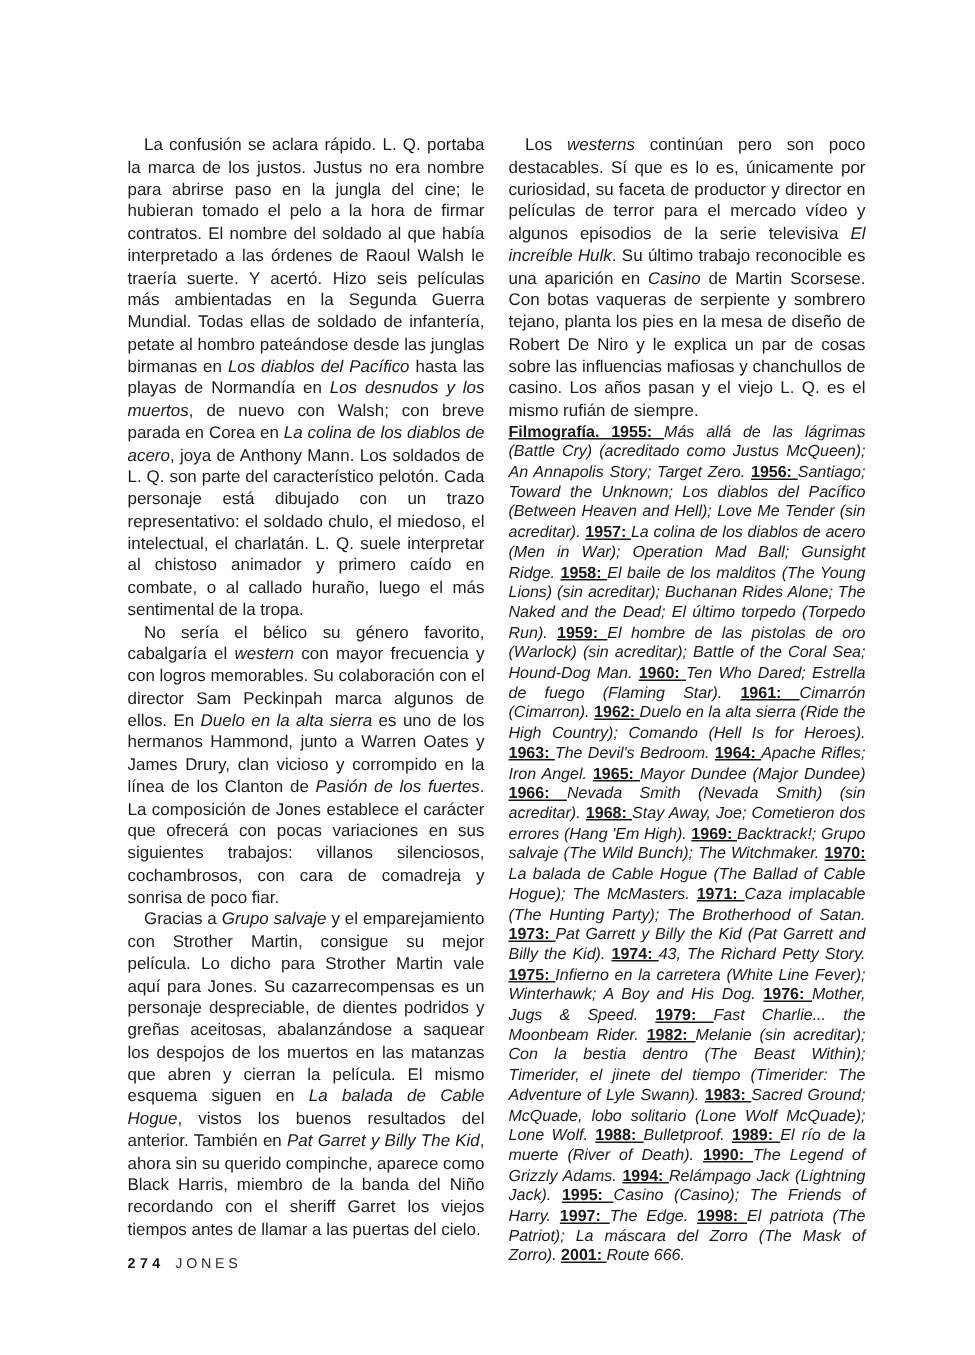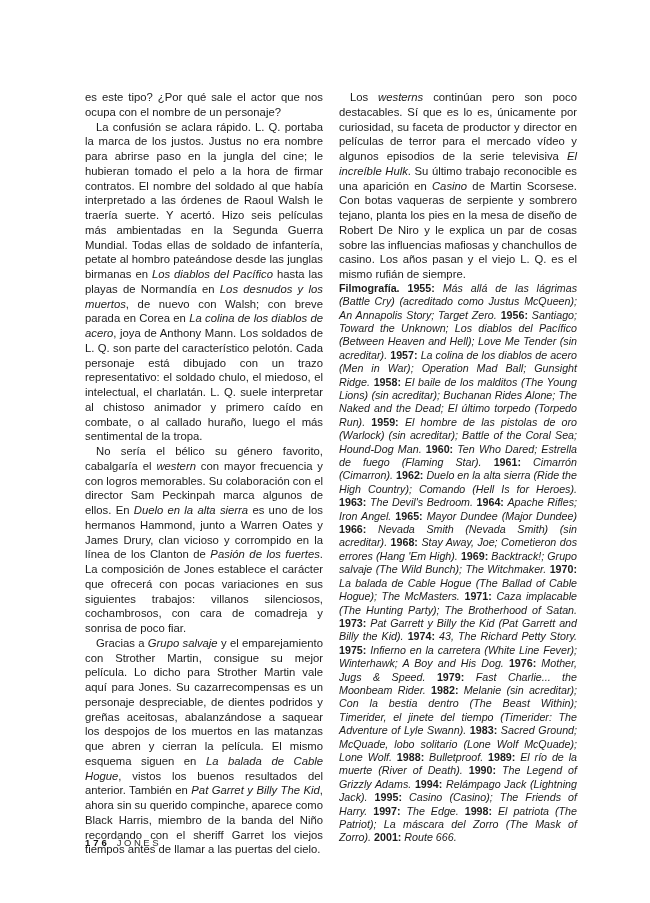--- a/index.html
+++ b/index.html
@@ -34,21 +34,21 @@
     margin: 0;
     font-size: 10.7px;
     line-height: 13.4px;
     text-align: justify;
     font-style: italic;
     hyphens: auto;
     -webkit-hyphens: auto;
   }
   .seg-italic { font-style: italic; }
   .seg-bold { font-weight: 700; font-style: normal; }
-  .filmography .seg-bold { font-style: normal; font-weight: 700; }
+  .filmography .seg-bold { font-style: normal; font-weight: 700; text-decoration: underline; }
   .footer {
     position: absolute;
     left: 85px;
     top: 837px;
     font-size: 9.5px;
   }
   .footer .num {
     font-weight: 700;
     letter-spacing: 3px;
     color: #111;
@@ -60,26 +60,25 @@
     color: #2e2e2e;
     margin-top: 27px;
   }
 </style>
 </head>
 <body>
 
 <div class="page">
   <div class="columns">
     <div class="column" id="col-left">
-        <p class="body"><span class="seg-normal">es este tipo? ¿Por qué sale el actor que nos ocupa con el nombre de un personaje?</span></p>
         <p class="body indent"><span class="seg-normal">La confusión se aclara rápido. L. Q. portaba la marca de los justos. Justus no era nombre para abrirse paso en la jungla del cine; le hubieran tomado el pelo a la hora de firmar contratos. El nombre del soldado al que había interpretado a las órdenes de Raoul Walsh le traería suerte. Y acertó. Hizo seis películas más ambientadas en la Segunda Guerra Mundial. Todas ellas de soldado de infantería, petate al hombro pateándose desde las junglas birmanas en </span><span class="seg-italic">Los diablos del Pacífico</span><span class="seg-normal"> hasta las playas de Normandía en </span><span class="seg-italic">Los desnudos y los muertos</span><span class="seg-normal">, de nuevo con Walsh; con breve parada en Corea en </span><span class="seg-italic">La colina de los diablos de acero</span><span class="seg-normal">, joya de Anthony Mann. Los soldados de L. Q. son parte del característico pelotón. Cada personaje está dibujado con un trazo representativo: el soldado chulo, el miedoso, el intelectual, el charlatán. L. Q. suele interpretar al chistoso animador y primero caído en combate, o al callado huraño, luego el más sentimental de la tropa.</span></p>
         <p class="body indent"><span class="seg-normal">No sería el bélico su género favorito, cabalgaría el </span><span class="seg-italic">western</span><span class="seg-normal"> con mayor frecuencia y con logros memorables. Su colaboración con el director Sam Peckinpah marca algunos de ellos. En </span><span class="seg-italic">Duelo en la alta sierra</span><span class="seg-normal"> es uno de los hermanos Hammond, junto a Warren Oates y James Drury, clan vicioso y corrompido en la línea de los Clanton de </span><span class="seg-italic">Pasión de los fuertes</span><span class="seg-normal">. La composición de Jones establece el carácter que ofrecerá con pocas variaciones en sus siguientes trabajos: villanos silenciosos, cochambrosos, con cara de comadreja y sonrisa de poco fiar.</span></p>
         <p class="body indent"><span class="seg-normal">Gracias a </span><span class="seg-italic">Grupo salvaje</span><span class="seg-normal"> y el emparejamiento con Strother Martin, consigue su mejor película. Lo dicho para Strother Martin vale aquí para Jones. Su cazarrecompensas es un personaje despreciable, de dientes podridos y greñas aceitosas, abalanzándose a saquear los despojos de los muertos en las matanzas que abren y cierran la película. El mismo esquema siguen en </span><span class="seg-italic">La balada de Cable Hogue</span><span class="seg-normal">, vistos los buenos resultados del anterior. También en </span><span class="seg-italic">Pat Garret y Billy The Kid</span><span class="seg-normal">, ahora sin su querido compinche, aparece como Black Harris, miembro de la banda del Niño recordando con el sheriff Garret los viejos tiempos antes de llamar a las puertas del cielo.</span></p>
       </div>
     <div class="column" id="col-right">
         <p class="body indent"><span class="seg-normal">Los </span><span class="seg-italic">westerns</span><span class="seg-normal"> continúan pero son poco destacables. Sí que es lo es, únicamente por curiosidad, su faceta de productor y director en películas de terror para el mercado vídeo y algunos episodios de la serie televisiva </span><span class="seg-italic">El increíble Hulk</span><span class="seg-normal">. Su último trabajo reconocible es una aparición en </span><span class="seg-italic">Casino</span><span class="seg-normal"> de Martin Scorsese. Con botas vaqueras de serpiente y sombrero tejano, planta los pies en la mesa de diseño de Robert De Niro y le explica un par de cosas sobre las influencias mafiosas y chanchullos de casino. Los años pasan y el viejo L. Q. es el mismo rufián de siempre.</span></p>
         <p class="filmography"><span class="seg-bold">Filmografía. </span><span class="seg-bold">1955: </span><span class="seg-italic">Más allá de las lágrimas (Battle Cry) (acreditado como Justus McQueen); An Annapolis Story; Target Zero. </span><span class="seg-bold">1956: </span><span class="seg-italic">Santiago; Toward the Unknown; Los diablos del Pacífico (Between Heaven and Hell); Love Me Tender (sin acreditar). </span><span class="seg-bold">1957: </span><span class="seg-italic">La colina de los diablos de acero (Men in War); Operation Mad Ball; Gunsight Ridge. </span><span class="seg-bold">1958: </span><span class="seg-italic">El baile de los malditos (The Young Lions) (sin acreditar); Buchanan Rides Alone; The Naked and the Dead; El último torpedo (Torpedo Run). </span><span class="seg-bold">1959: </span><span class="seg-italic">El hombre de las pistolas de oro (Warlock) (sin acreditar); Battle of the Coral Sea; Hound-Dog Man. </span><span class="seg-bold">1960: </span><span class="seg-italic">Ten Who Dared; Estrella de fuego (Flaming Star). </span><span class="seg-bold">1961: </span><span class="seg-italic">Cimarrón (Cimarron). </span><span class="seg-bold">1962: </span><span class="seg-italic">Duelo en la alta sierra (Ride the High Country); Comando (Hell Is for Heroes). </span><span class="seg-bold">1963: </span><span class="seg-italic">The Devil's Bedroom. </span><span class="seg-bold">1964: </span><span class="seg-italic">Apache Rifles; Iron Angel. </span><span class="seg-bold">1965: </span><span class="seg-italic">Mayor Dundee (Major Dundee) </span><span class="seg-bold">1966: </span><span class="seg-italic">Nevada Smith (Nevada Smith) (sin acreditar). </span><span class="seg-bold">1968: </span><span class="seg-italic">Stay Away, Joe; Cometieron dos errores (Hang 'Em High). </span><span class="seg-bold">1969: </span><span class="seg-italic">Backtrack!; Grupo salvaje (The Wild Bunch); The Witchmaker. </span><span class="seg-bold">1970: </span><span class="seg-italic">La balada de Cable Hogue (The Ballad of Cable Hogue); The McMasters. </span><span class="seg-bold">1971: </span><span class="seg-italic">Caza implacable (The Hunting Party); The Brotherhood of Satan. </span><span class="seg-bold">1973: </span><span class="seg-italic">Pat Garrett y Billy the Kid (Pat Garrett and Billy the Kid). </span><span class="seg-bold">1974: </span><span class="seg-italic">43, The Richard Petty Story. </span><span class="seg-bold">1975: </span><span class="seg-italic">Infierno en la carretera (White Line Fever); Winterhawk; A Boy and His Dog. </span><span class="seg-bold">1976: </span><span class="seg-italic">Mother, Jugs &amp; Speed. </span><span class="seg-bold">1979: </span><span class="seg-italic">Fast Charlie... the Moonbeam Rider. </span><span class="seg-bold">1982: </span><span class="seg-italic">Melanie (sin acreditar); Con la bestia dentro (The Beast Within); Timerider, el jinete del tiempo (Timerider: The Adventure of Lyle Swann). </span><span class="seg-bold">1983: </span><span class="seg-italic">Sacred Ground; McQuade, lobo solitario (Lone Wolf McQuade); Lone Wolf. </span><span class="seg-bold">1988: </span><span class="seg-italic">Bulletproof. </span><span class="seg-bold">1989: </span><span class="seg-italic">El río de la muerte (River of Death). </span><span class="seg-bold">1990: </span><span class="seg-italic">The Legend of Grizzly Adams. </span><span class="seg-bold">1994: </span><span class="seg-italic">Relámpago Jack (Lightning Jack). </span><span class="seg-bold">1995: </span><span class="seg-italic">Casino (Casino); The Friends of Harry. </span><span class="seg-bold">1997: </span><span class="seg-italic">The Edge. </span><span class="seg-bold">1998: </span><span class="seg-italic">El patriota (The Patriot); La máscara del Zorro (The Mask of Zorro). </span><span class="seg-bold">2001: </span><span class="seg-italic">Route 666.</span></p>
       </div>
   </div>
   <div class="footer">
-    <span class="num">176</span><span class="title">JONES</span>
+    <span class="num">274</span><span class="title">JONES</span>
   </div>
 </div>
 
 </body></html>

